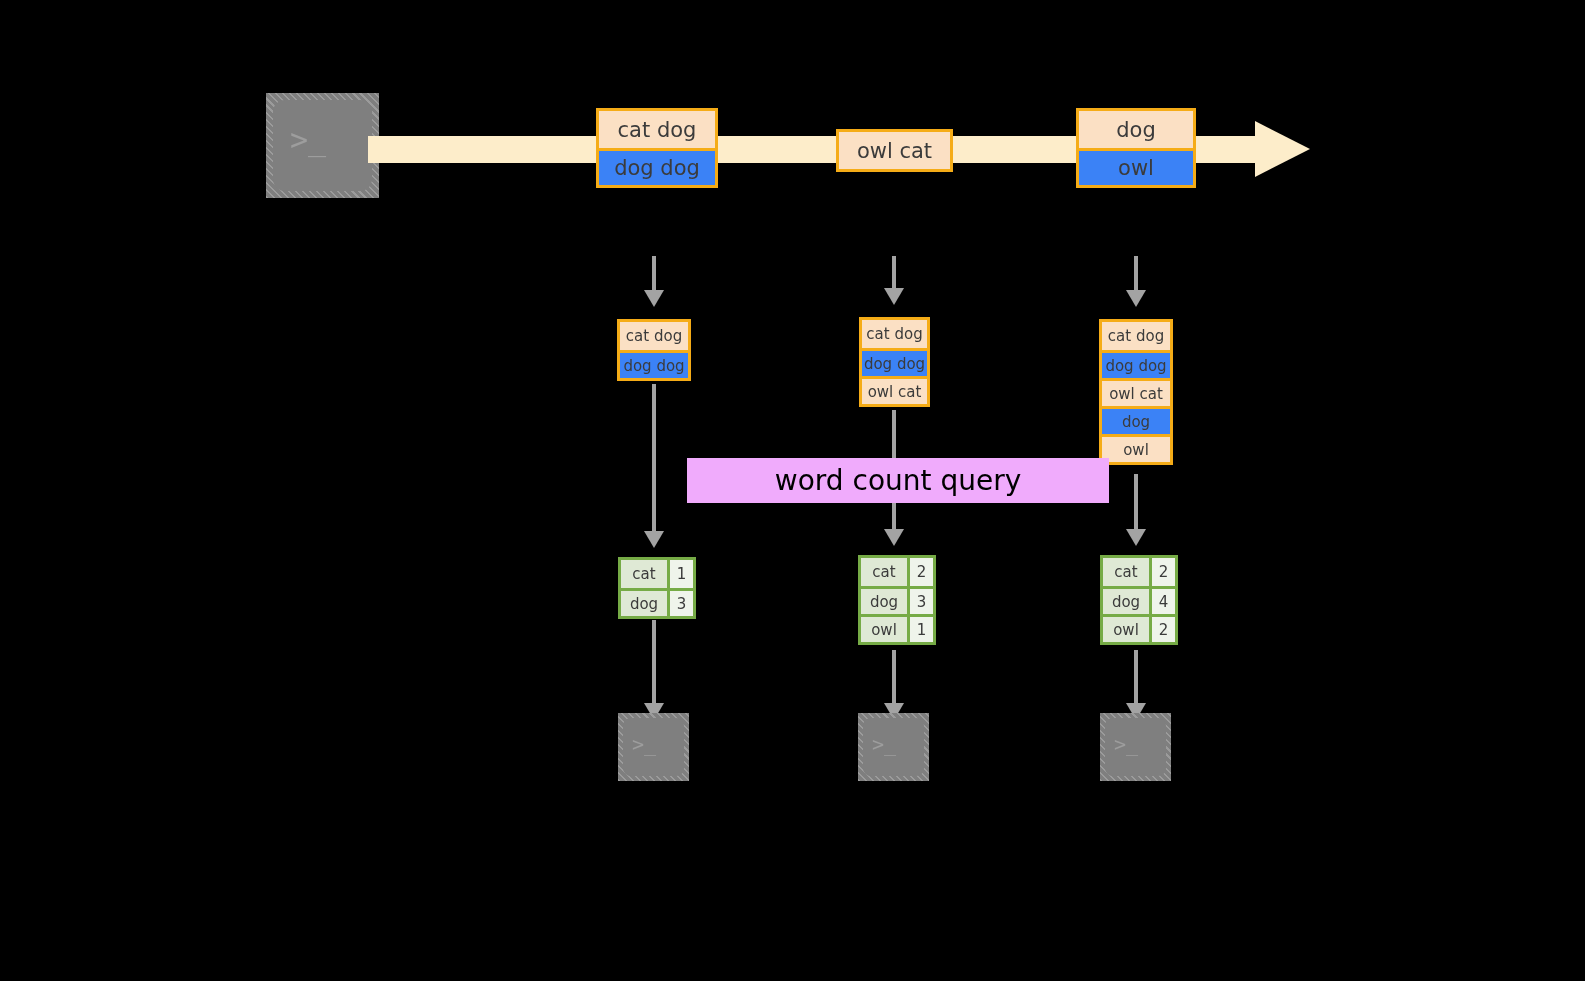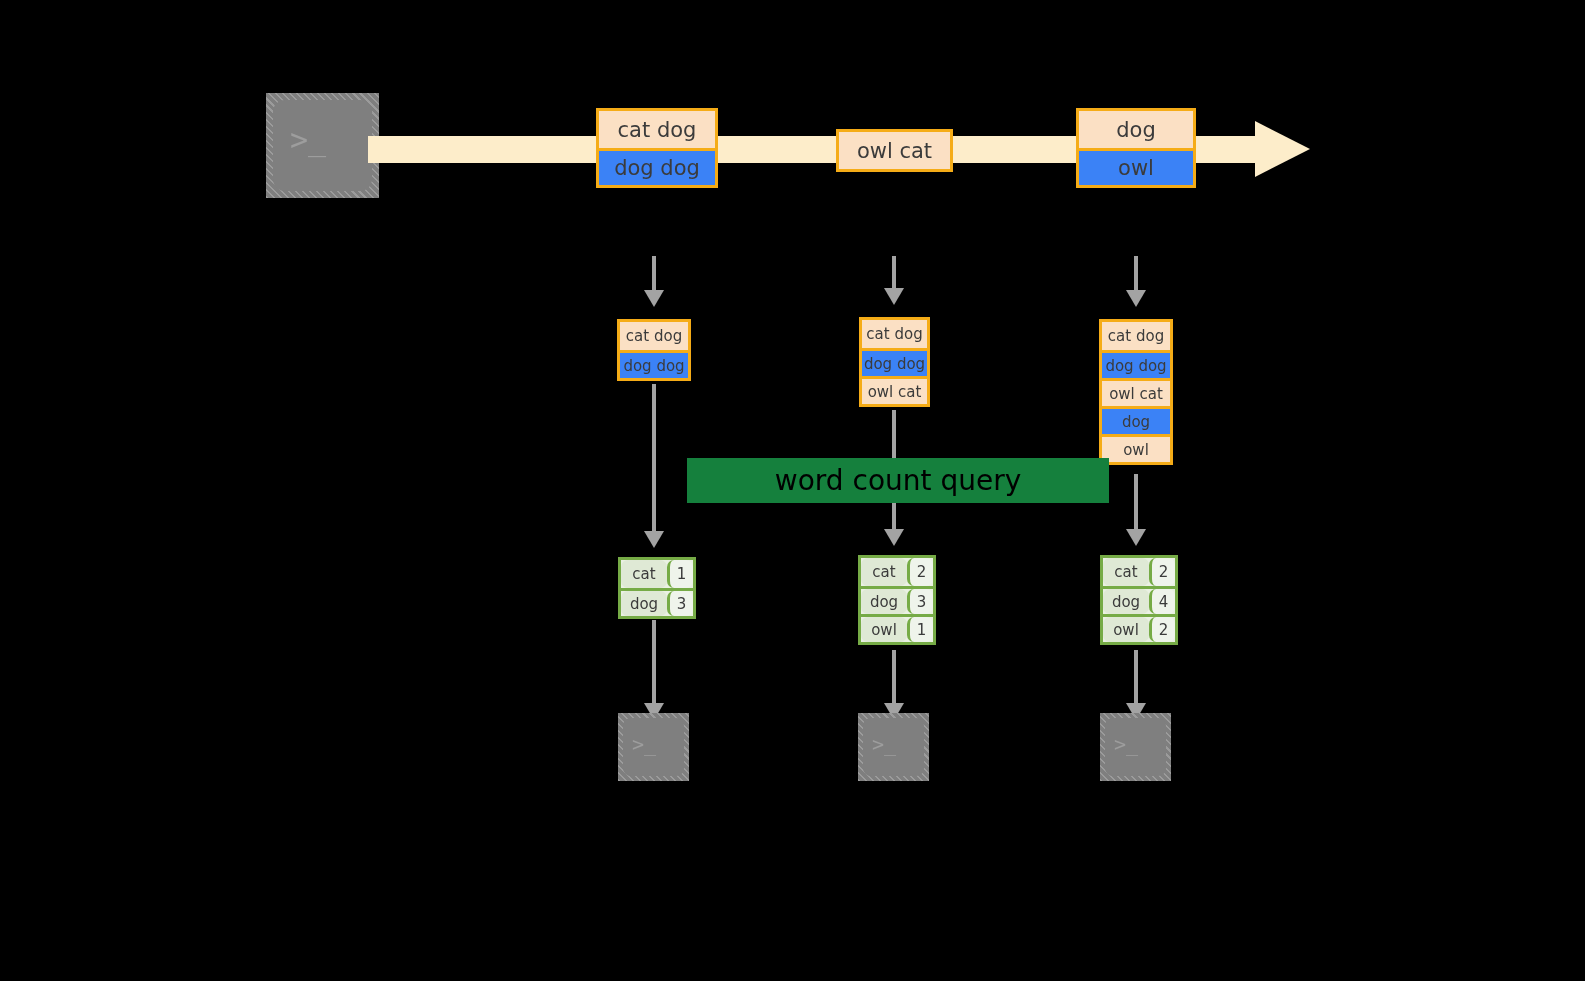--- a/index.html
+++ b/index.html
@@ -85,21 +85,20 @@
   }
   .res-row { display: flex; height: 28px; }
   .res-row + .res-row { border-top: 3px solid #76ab46; }
   .res-word, .res-count {
     display: flex;
     align-items: center;
     justify-content: center;
     color: #3b3b3b;
     font-size: 15px;
     white-space: nowrap;
-    border-radius: 7px;
   }
   .res-word { width: 46px; background: #dfe9d5; }
   .res-count { width: 26px; background: #eff4eb; border-left: 3px solid #76ab46; }
 
   
   .conn {
     position: absolute;
     width: 4px;
     background: #a3a3a3;
   }
@@ -113,21 +112,21 @@
     position: absolute;
     width: 0; height: 0;
     border-left: 10px solid transparent;
     border-right: 10px solid transparent;
     border-top: 17px solid #a3a3a3;
   }
 
   
   .query-label {
     position: absolute;
-    background: #15803d;
+    background: #f0abfc;
     color: #000000;
     display: flex;
     align-items: center;
     justify-content: center;
     font-size: 28px;
     white-space: nowrap;
   }
 </style>
 </head>
 <body>

